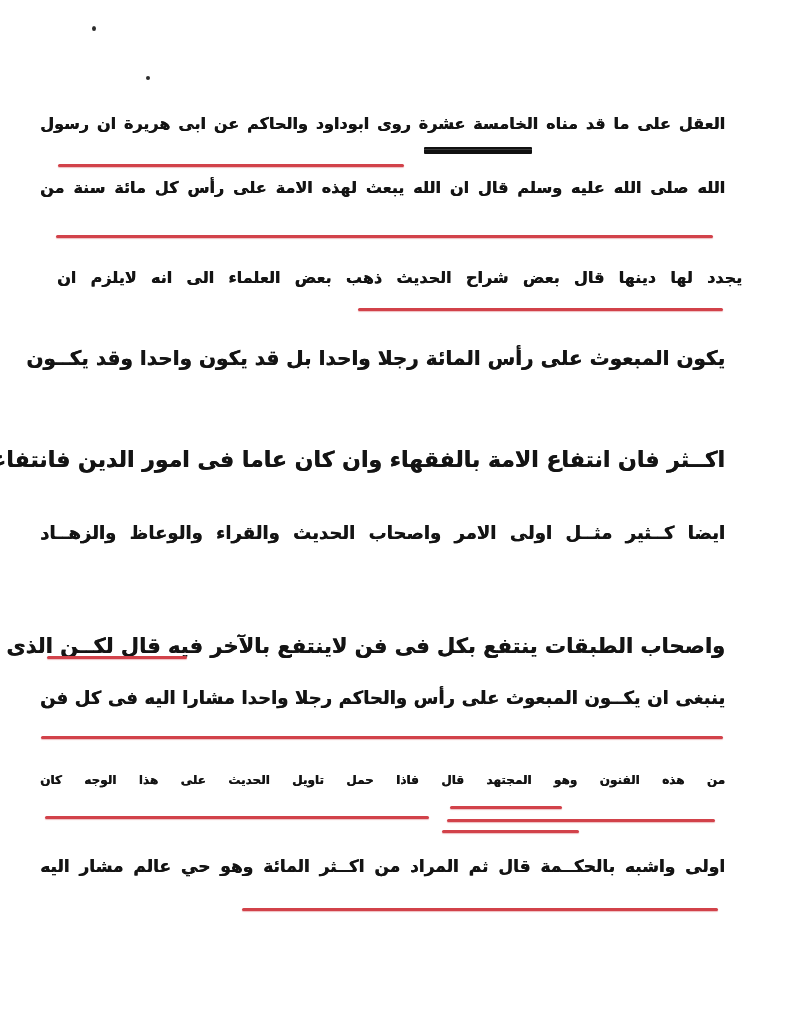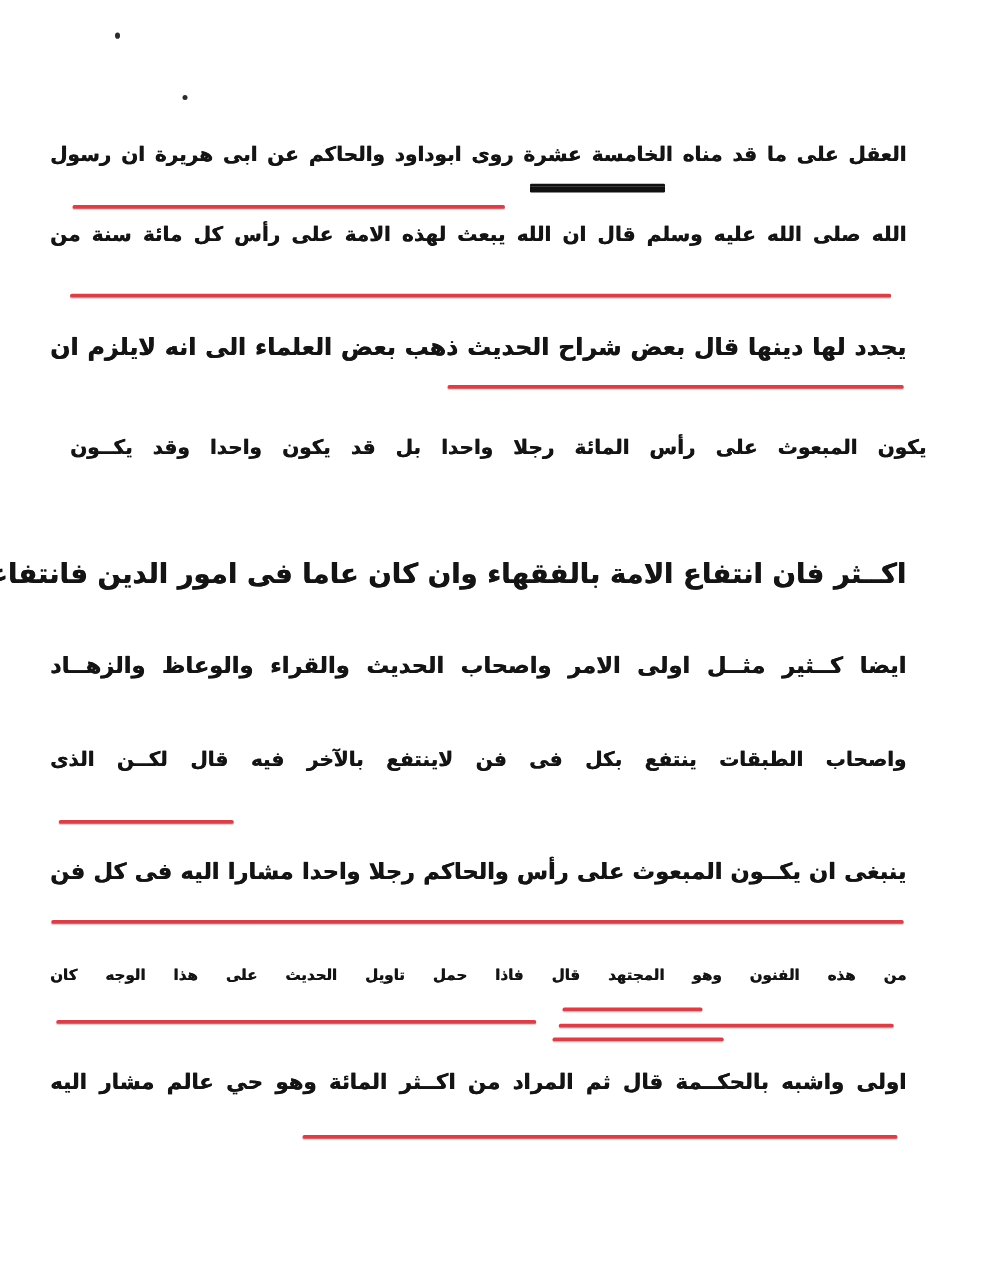--- a/index.html
+++ b/index.html
@@ -54,25 +54,25 @@
     border-radius: 50%;
   }
 </style>
 </head>
 <body>
 
 <div class="page">
   <div>
       <div class="tline" style="top: 96px; left: 40px; width: 685px; font-size: 16px;">العقل على ما قد مناه الخامسة عشرة روى ابوداود والحاكم عن ابى هريرة ان رسول</div>
       <div class="tline" style="top: 160px; left: 40px; width: 685px; font-size: 16px;">الله صلى الله عليه وسلم قال ان الله يبعث لهذه الامة على رأس كل مائة سنة من</div>
-      <div class="tline" style="top: 250px; left: 40px; width: 685px; font-size: 19px;">يجدد لها دينها قال بعض شراح الحديث ذهب بعض العلماء الى انه لايلزم ان</div>
-      <div class="tline" style="top: 330px; left: 56px; width: 685px; font-size: 16px;">يكون المبعوث على رأس المائة رجلا واحدا بل قد يكون واحدا وقد يكــون</div>
+      <div class="tline" style="top: 250px; left: 57px; width: 685px; font-size: 16px;">يجدد لها دينها قال بعض شراح الحديث ذهب بعض العلماء الى انه لايلزم ان</div>
+      <div class="tline" style="top: 330px; left: 40px; width: 685px; font-size: 20px;">يكون المبعوث على رأس المائة رجلا واحدا بل قد يكون واحدا وقد يكــون</div>
       <div class="tline" style="top: 432px; left: 40px; width: 685px; font-size: 22px;">اكــثر فان انتفاع الامة بالفقهاء وان كان عاما فى امور الدين فانتفاعهم بغيرهم</div>
       <div class="tline" style="top: 505px; left: 40px; width: 685px; font-size: 18px;">ايضا كــثير مثــل اولى الامر واصحاب الحديث والقراء والوعاظ والزهــاد</div>
-      <div class="tline" style="top: 580px; left: 40px; width: 685px; font-size: 16px;">واصحاب الطبقات ينتفع بكل فى فن لاينتفع بالآخر فيه قال لكــن الذى</div>
+      <div class="tline" style="top: 618px; left: 40px; width: 685px; font-size: 21px;">واصحاب الطبقات ينتفع بكل فى فن لاينتفع بالآخر فيه قال لكــن الذى</div>
       <div class="tline" style="top: 670px; left: 40px; width: 685px; font-size: 18px;">ينبغى ان يكــون المبعوث على رأس والحاكم رجلا واحدا مشارا اليه فى كل فن</div>
       <div class="tline" style="top: 752px; left: 40px; width: 685px; font-size: 12px;">من هذه الفنون وهو المجتهد قال فاذا حمل تاويل الحديث على هذا الوجه كان</div>
       <div class="tline" style="top: 838px; left: 40px; width: 685px; font-size: 17px;">اولى واشبه بالحكــمة قال ثم المراد من اكــثر المائة وهو حي عالم مشار اليه</div>
     </div>
   <div>
       <div class="mark black" style="left: 424px; top: 147px; width: 108px; height: 7px;"></div>
       <div class="mark red" style="left: 58px; top: 164px; width: 346px; height: 3px;"></div>
       <div class="mark red" style="left: 56px; top: 235px; width: 657px; height: 3px;"></div>
       <div class="mark red" style="left: 358px; top: 308px; width: 365px; height: 3px;"></div>
       <div class="mark red" style="left: 47px; top: 656px; width: 140px; height: 3px;"></div>

